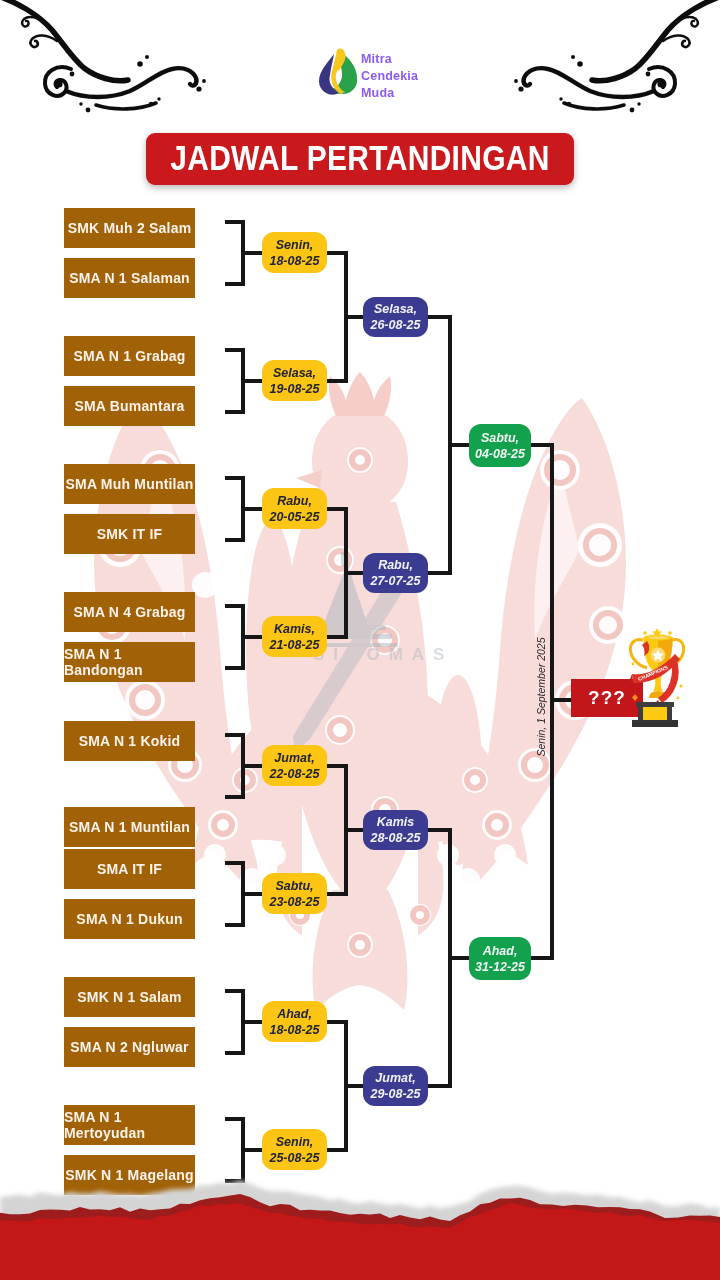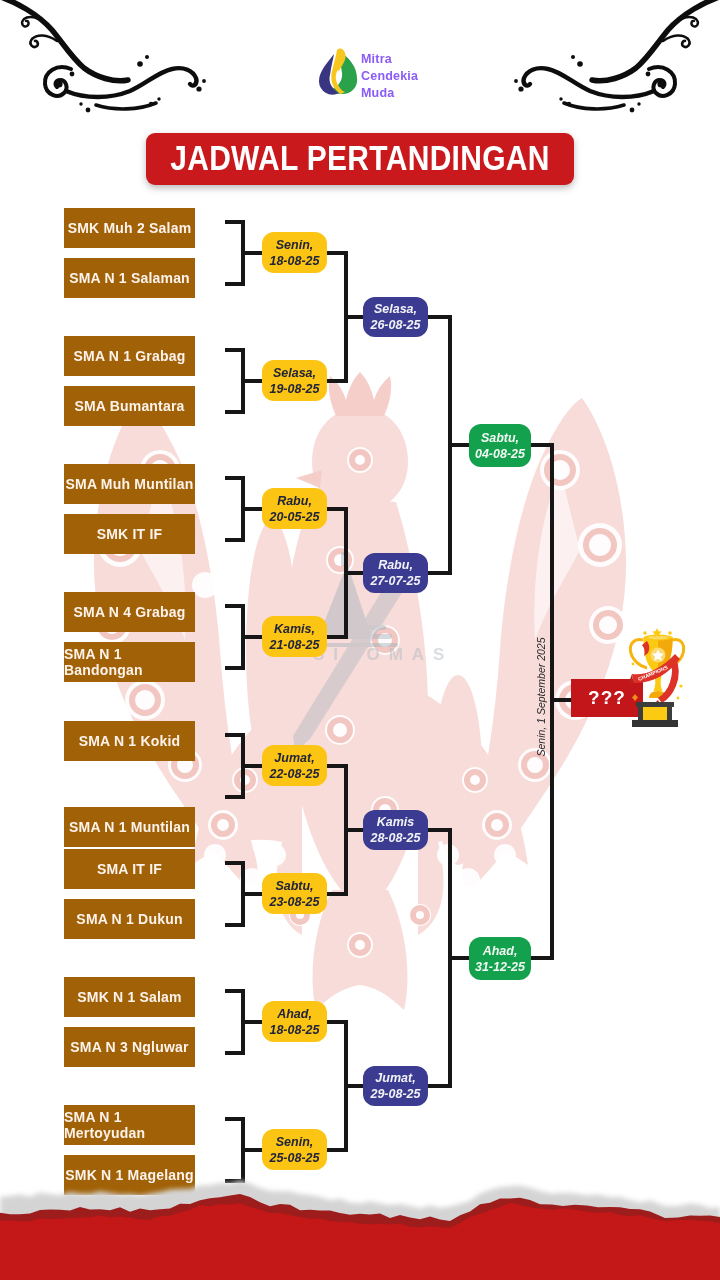--- a/index.html
+++ b/index.html
@@ -167,21 +167,21 @@
 <div class="team" style="top:386px">SMA Bumantara</div>
 <div class="team" style="top:464px">SMA Muh Muntilan</div>
 <div class="team" style="top:514px">SMK IT IF</div>
 <div class="team" style="top:592px">SMA N 4 Grabag</div>
 <div class="team" style="top:642px">SMA N 1 Bandongan</div>
 <div class="team" style="top:721px">SMA N 1 Kokid</div>
 <div class="team" style="top:807px">SMA N 1 Muntilan</div>
 <div class="team" style="top:849px">SMA IT IF</div>
 <div class="team" style="top:899px">SMA N 1 Dukun</div>
 <div class="team" style="top:977px">SMK N 1 Salam</div>
-<div class="team" style="top:1027px">SMA N 3 Ngluwar</div>
+<div class="team" style="top:1027px">SMA N 2 Ngluwar</div>
 <div class="team" style="top:1105px">SMA N 1 Mertoyudan</div>
 <div class="team" style="top:1155px">SMK N 1 Magelang</div>
 <div class="ln" style="left:225px;top:220px;width:20px;height:4px"></div>
 <div class="ln" style="left:225px;top:282px;width:20px;height:4px"></div>
 <div class="ln" style="left:241px;top:220px;width:4px;height:66px"></div>
 <div class="ln" style="left:245px;top:251px;width:17px;height:4px"></div>
 <div class="ln" style="left:225px;top:348px;width:20px;height:4px"></div>
 <div class="ln" style="left:225px;top:410px;width:20px;height:4px"></div>
 <div class="ln" style="left:241px;top:348px;width:4px;height:66px"></div>
 <div class="ln" style="left:245px;top:379px;width:17px;height:4px"></div>

